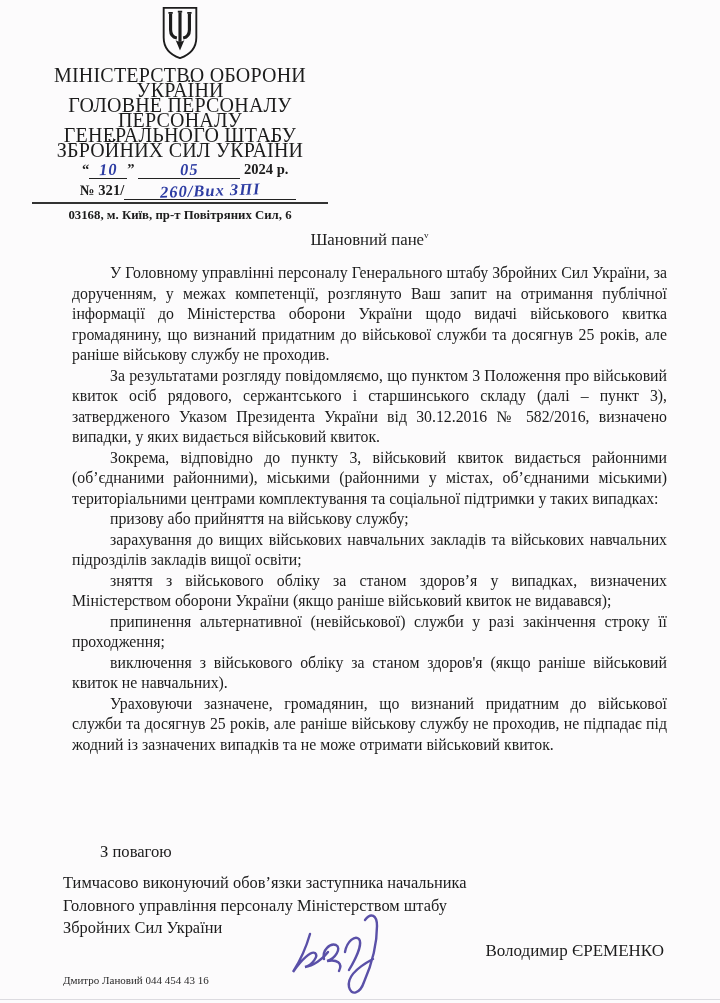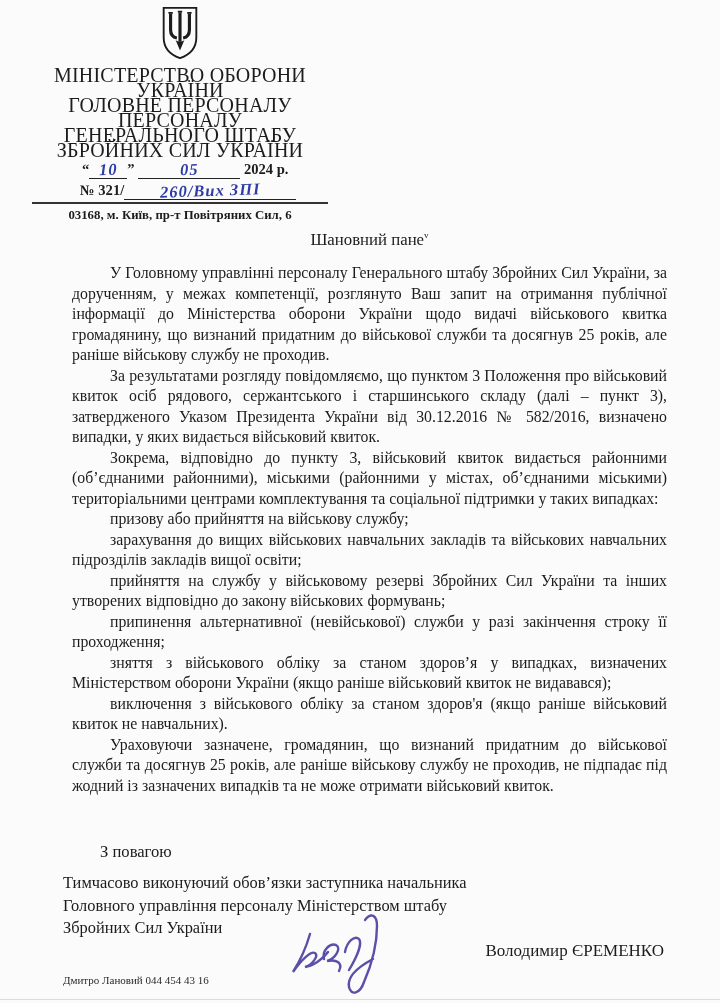--- a/index.html
+++ b/index.html
@@ -97,23 +97,22 @@
 </div>
 
 <div class="body-block">
   <p class="salutation"><span>Шановний пане</span><span class="sal-mark">v</span></p>
 
   <p class="para">У Головному управлінні персоналу Генерального штабу Збройних Сил України, за дорученням, у межах компетенції, розглянуто Ваш запит на отримання публічної інформації до Міністерства оборони України щодо видачі військового квитка громадянину, що визнаний придатним до військової служби та досягнув 25 років, але раніше військову службу не проходив.</p>
   <p class="para">За результатами розгляду повідомляємо, що пунктом 3 Положення про військовий квиток осіб рядового, сержантського і старшинського складу (далі – пункт 3), затвердженого Указом Президента України від 30.12.2016 № 582/2016, визначено випадки, у яких видається військовий квиток.</p>
   <p class="para">Зокрема, відповідно до пункту 3, військовий квиток видається районними (об’єднаними районними), міськими (районними у містах, об’єднаними міськими) територіальними центрами комплектування та соціальної підтримки у таких випадках:</p>
   <p class="para">призову або прийняття на військову службу;</p>
   <p class="para">зарахування до вищих військових навчальних закладів та військових навчальних підрозділів закладів вищої освіти;</p>
-  <p class="para">прийняття на службу у військовому резерві Збройних Сил України та інших утворених відповідно до закону військових формувань;</p>
+  <p class="para">зняття з військового обліку за станом здоров’я у випадках, визначених Міністерством оборони України (якщо раніше військовий квиток не видавався);</p>
   <p class="para">припинення альтернативної (невійськової) служби у разі закінчення строку її проходження;</p>
-  <p class="para">зняття з військового обліку за станом здоров’я у випадках, визначених Міністерством оборони України (якщо раніше військовий квиток не видавався);</p>
   <p class="para">виключення з військового обліку за станом здоров'я (якщо раніше військовий квиток не навчальних).</p>
   <p class="para">Ураховуючи зазначене, громадянин, що визнаний придатним до військової служби та досягнув 25 років, але раніше військову службу не проходив, не підпадає під жодний із зазначених випадків та не може отримати військовий квиток.</p>
 </div>
 
 <div class="closing-regards">З повагою</div>
 
 <div class="position-block">
   <div>Тимчасово виконуючий обов’язки заступника начальника</div>
   <div>Головного управління персоналу Міністерством штабу</div>
   <div>Збройних Сил України</div>

